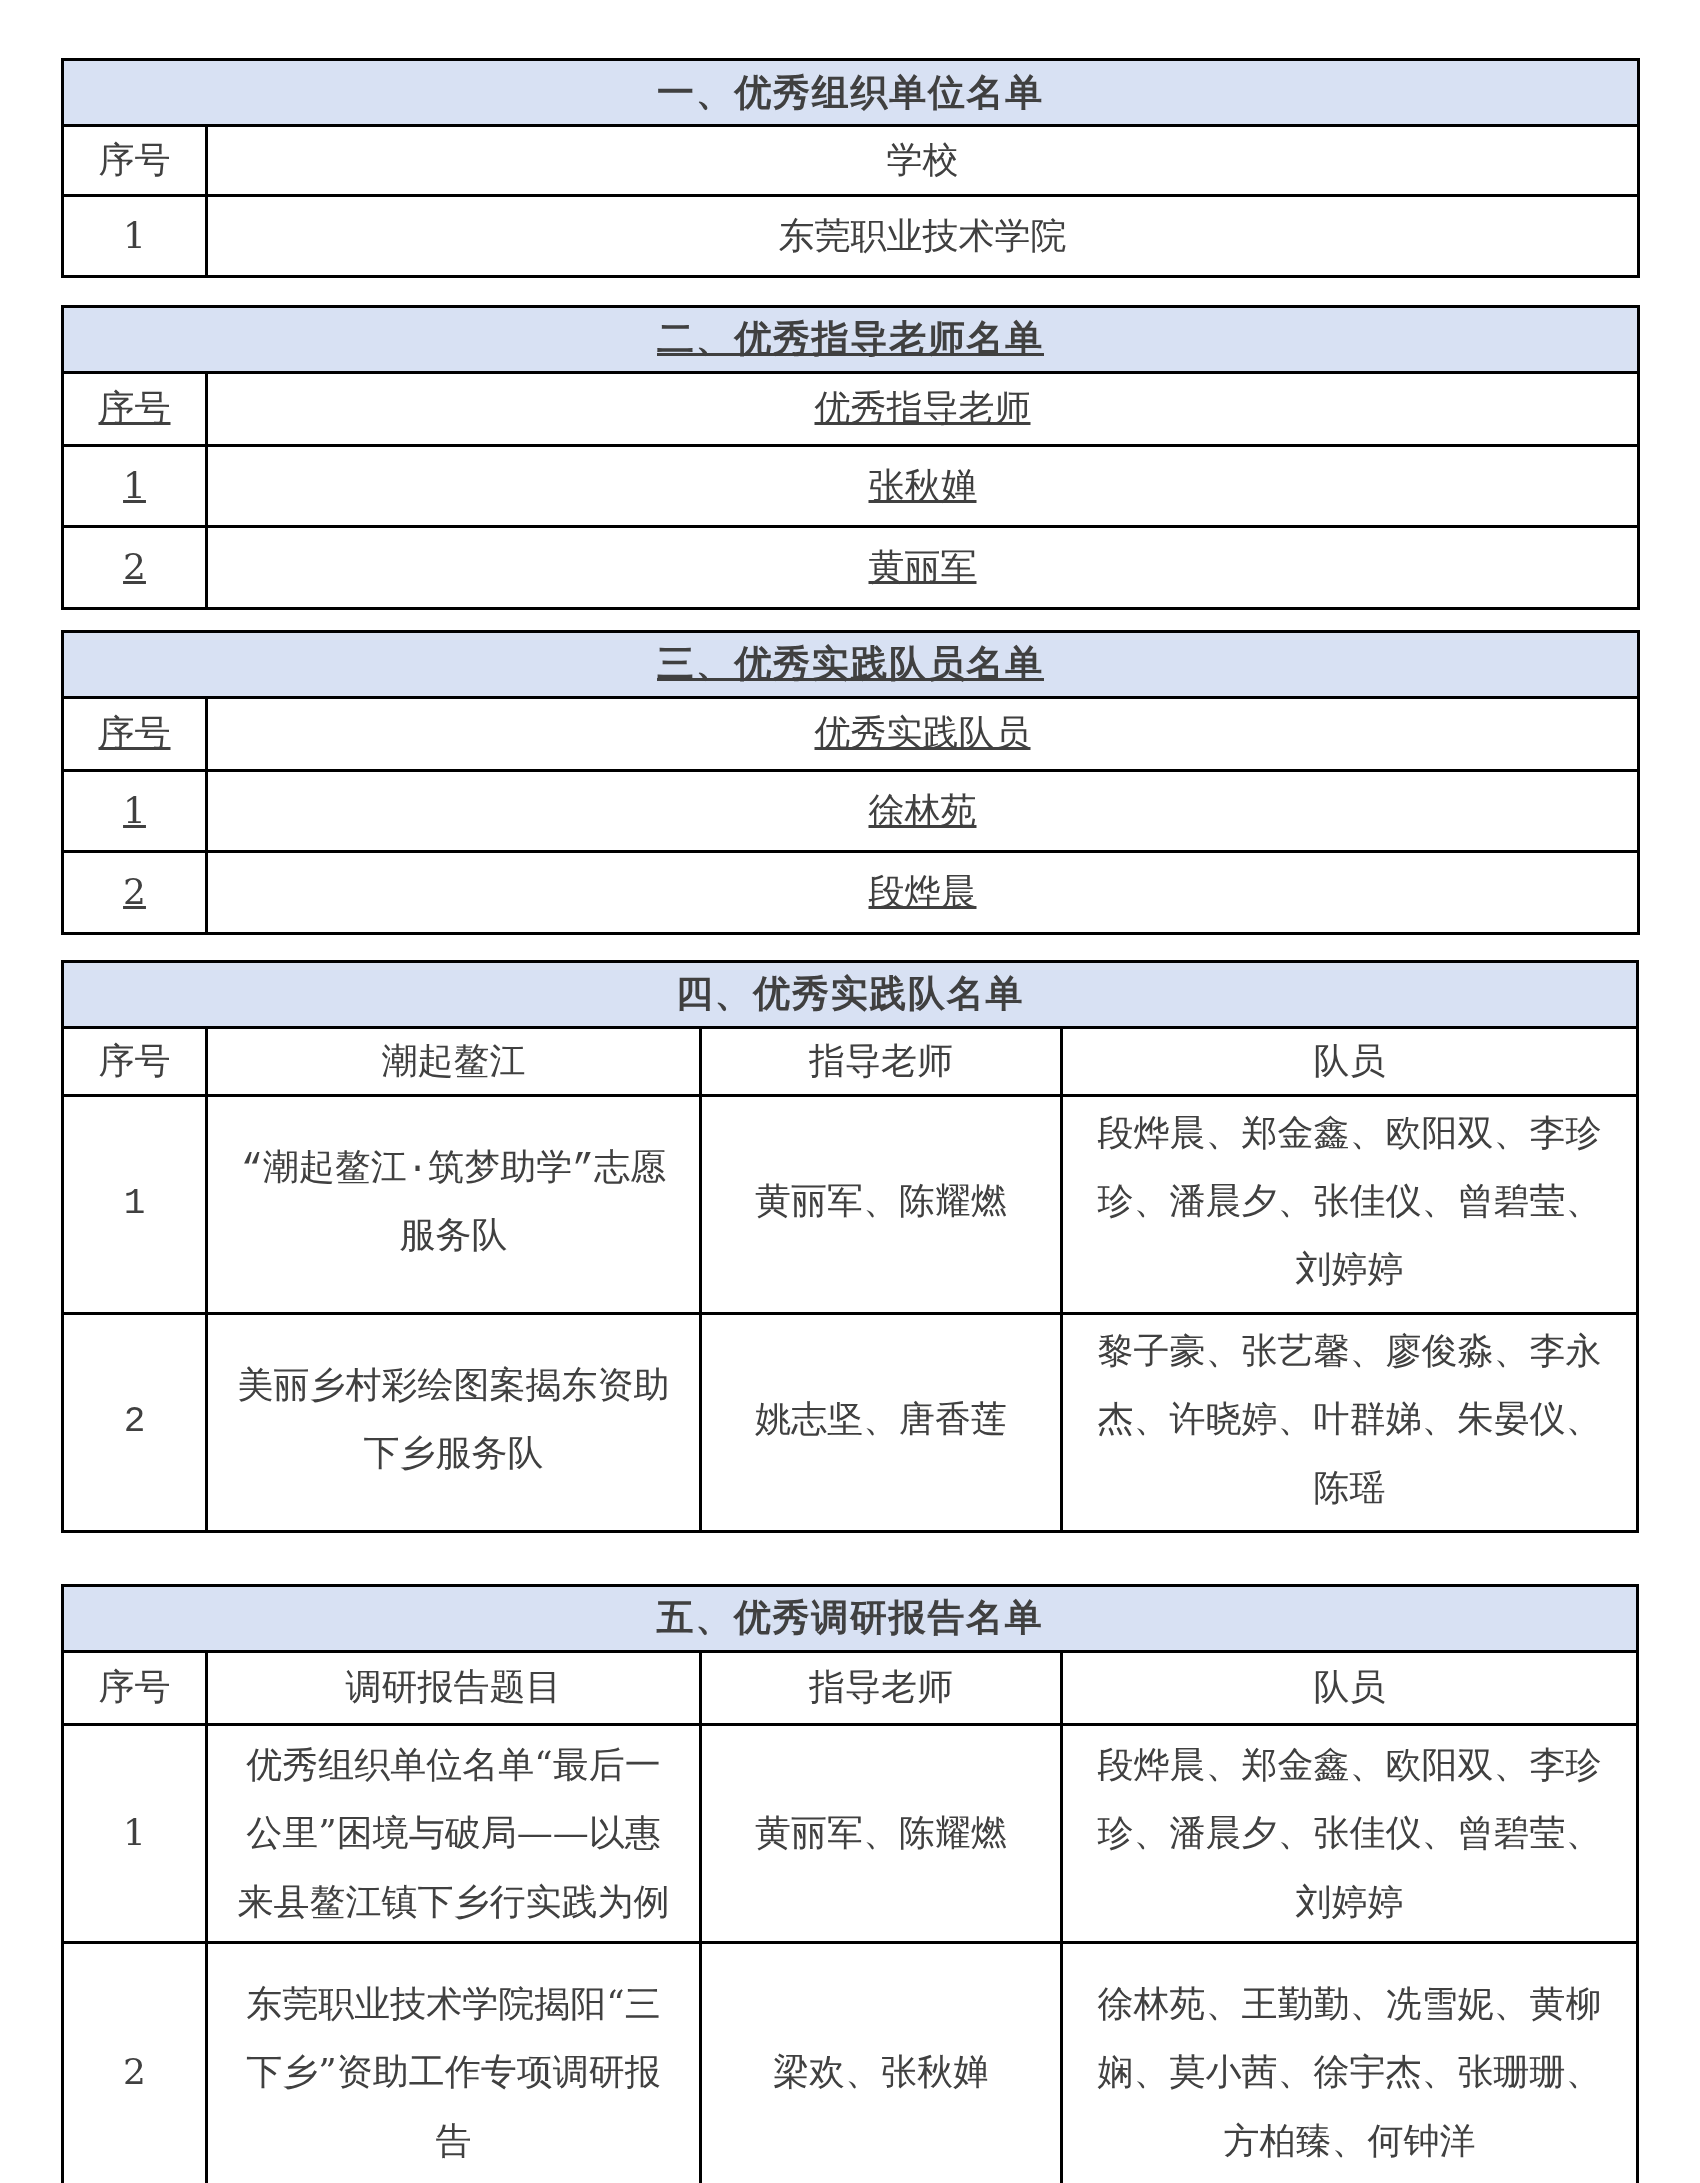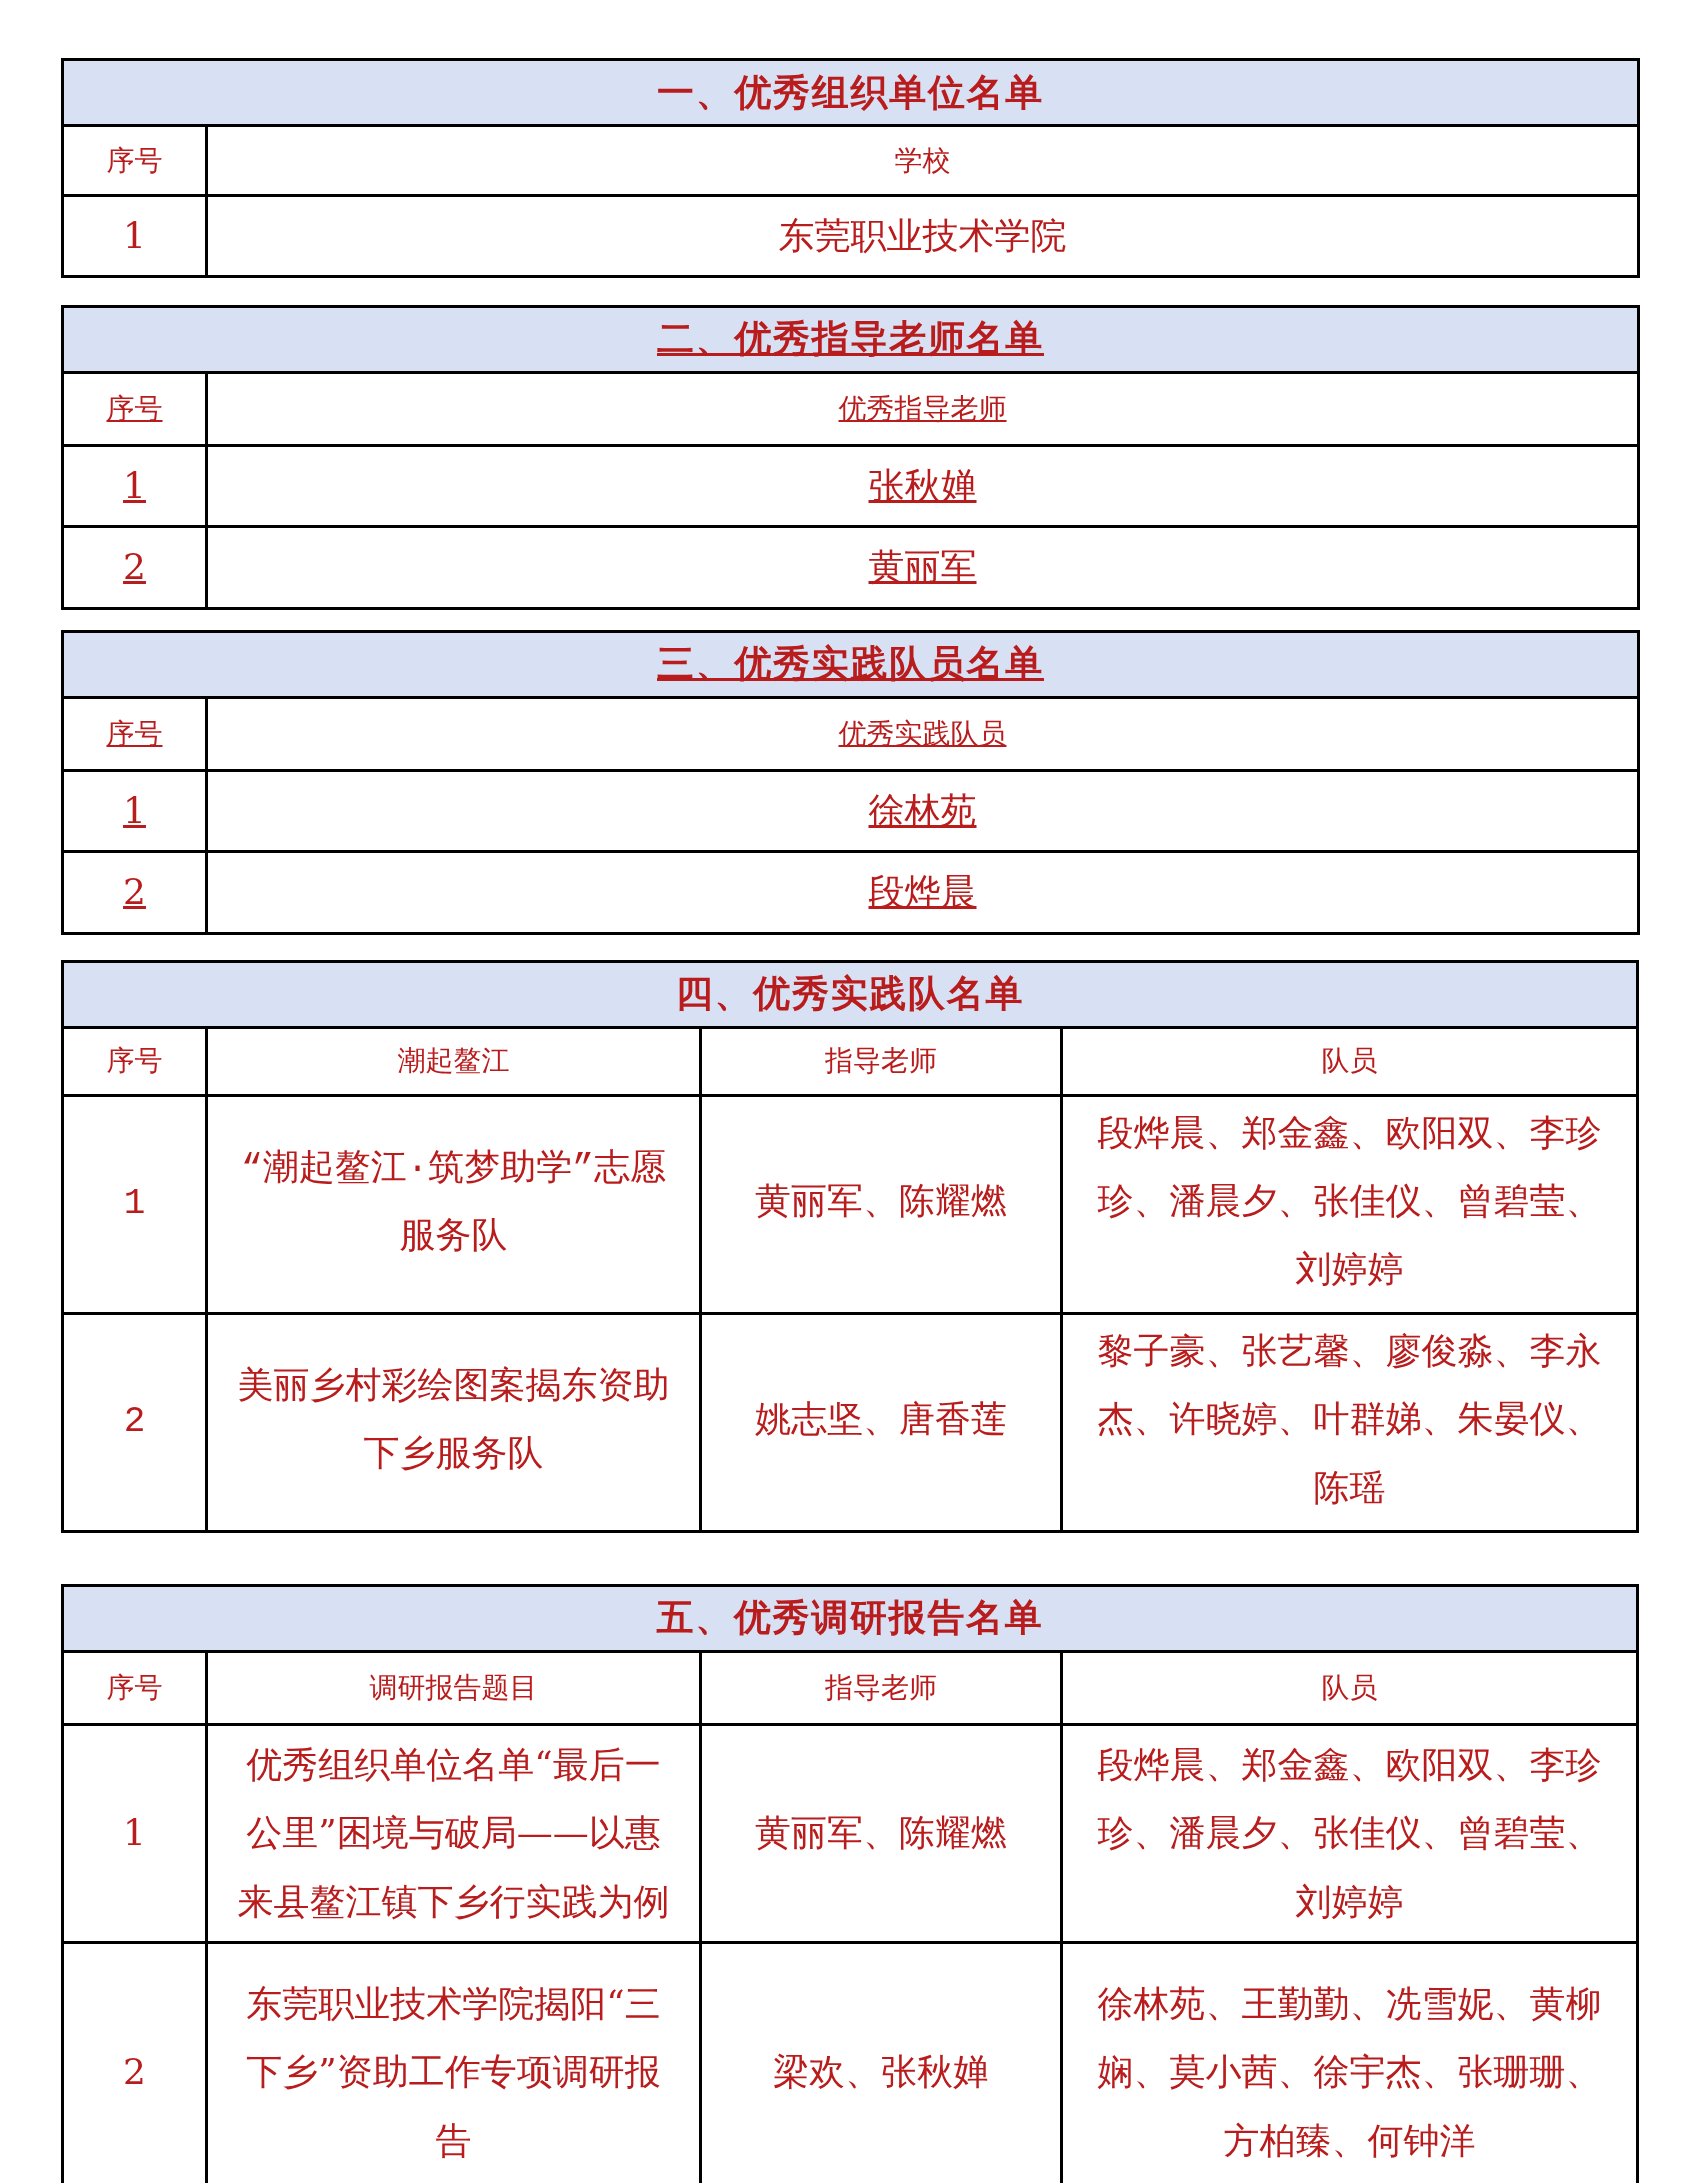--- a/index.html
+++ b/index.html
@@ -7,21 +7,21 @@
     padding: 0;
     background: #ffffff;
   }
   .page {
     position: relative;
     width: 1701px;
     height: 2183px;
     box-sizing: border-box;
     padding: 58px 64px 0 61px;
     background: #ffffff;
-    color: #b91c1c;
+    color: #404040;
     font-family: "DejaVu Serif", "Liberation Serif", serif;
   }
   table.grid {
     width: 1576px;
     table-layout: fixed;
     border-collapse: collapse;
   }
   table.grid th, table.grid td {
     border: 3.3px solid #000000;
     text-align: center;
@@ -30,21 +30,21 @@
     overflow: hidden;
   }
   th.banner {
     height: 66px;
     font-size: 37px;
     font-weight: 700;
     letter-spacing: 1.7px;
     padding: 3.3px 8.3px;
   }
   th.col {
-    font-size: 28px;
+    font-size: 36px;
     font-weight: 400;
     padding: 3.3px 20px;
   }
   td.cell {
     font-size: 36px;
     line-height: 1.9;
     padding: 5px 23px;
   }
   .sec { margin: 0; }
   #sec2 { margin-top: 26.6px; text-decoration: underline; }

